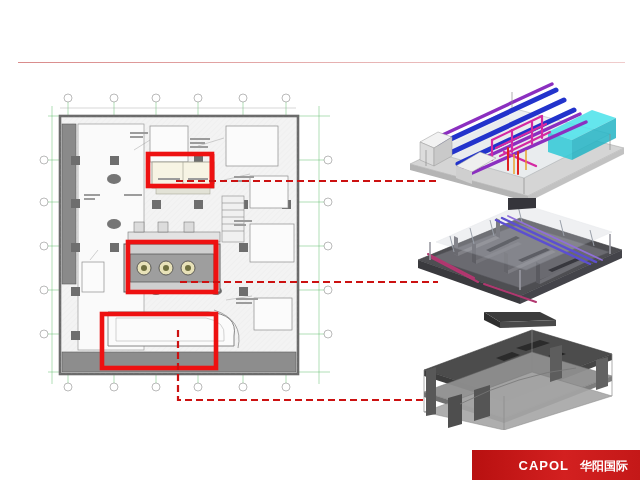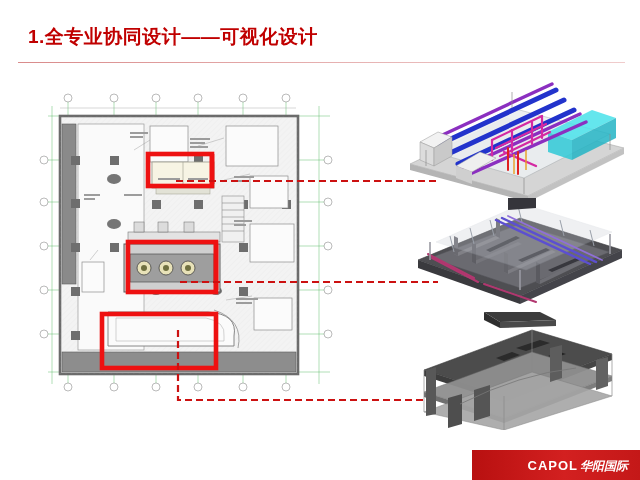--- a/index.html
+++ b/index.html
@@ -25,21 +25,21 @@
   
   .footer-band{
     position:absolute;left:472px;top:450px;width:168px;height:30px;
     background:linear-gradient(to right,#b81010,#d32020 55%,#c41818);
   }
   .footer-logo{
     position:absolute;right:12px;top:458px;
     color:#ffffff;font-size:13px;font-weight:bold;letter-spacing:1px;
     white-space:nowrap;
   }
-  .footer-logo .cn{font-size:12px;letter-spacing:0;margin-left:2px;font-style:italic;}
+  .footer-logo .cn{font-size:12px;letter-spacing:0;margin-left:11px;}
 
   
   .plan{
     position:absolute;left:38px;top:84px;width:300px;height:312px;
     background:#ffffff;
   }
   .plan svg{display:block;}
 
   
   .model{position:absolute;}
@@ -52,21 +52,20 @@
   .conn{position:absolute;overflow:visible;}
   .c1{left:176px;top:176px;width:262px;height:10px;}
   .c2{left:180px;top:276px;width:258px;height:12px;}
   .c3{left:176px;top:330px;width:262px;height:74px;}
 </style>
 </head>
 <body>
 
 <div class="slide">
 
-  <div class="title">1.全专业协同设计——可视化设计</div>
   <div class="title-rule"></div>
 
   <div class="plan">
     <svg width="300" height="312" viewBox="0 0 300 312">
       <defs>
         <pattern id="hatch" width="4" height="4" patternUnits="userSpaceOnUse" patternTransform="rotate(45)">
           <line x1="0" y1="0" x2="0" y2="4" stroke="#bdbdbd" stroke-width="0.6"></line>
         </pattern>
       </defs>
 

